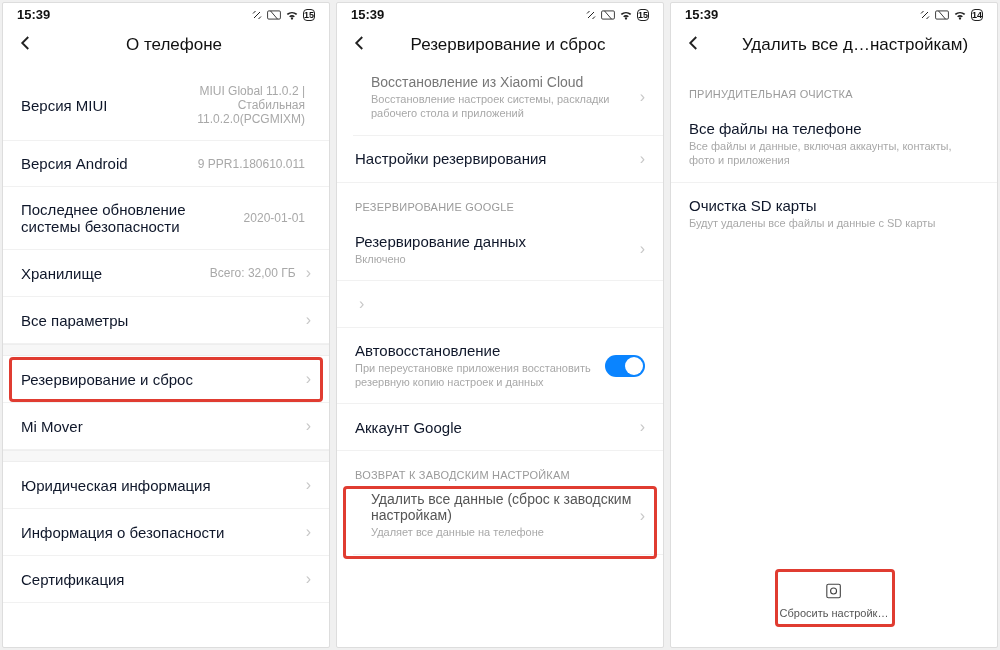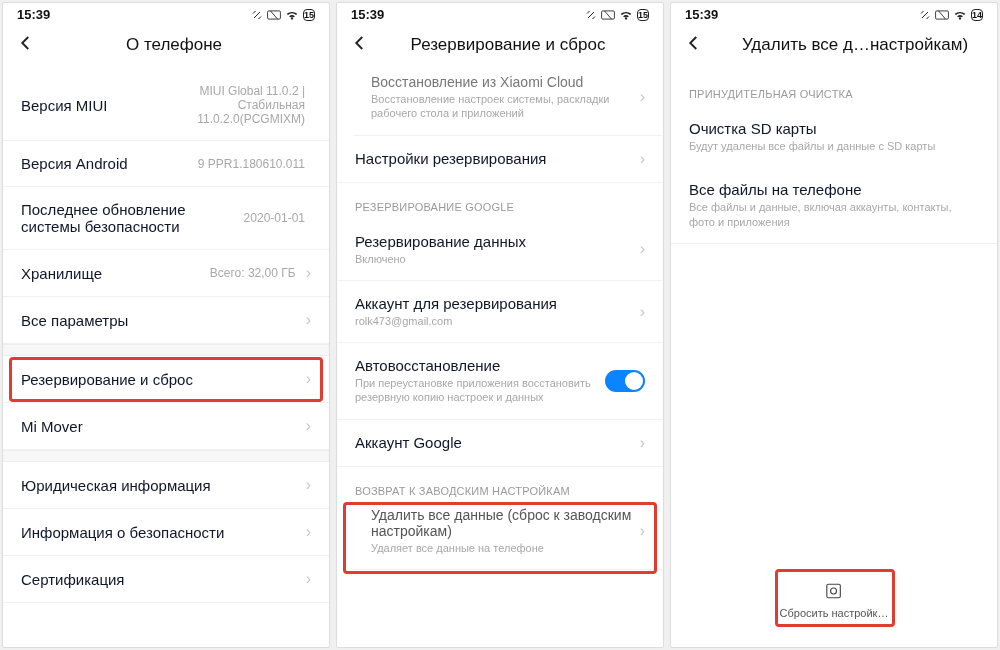--- a/index.html
+++ b/index.html
@@ -265,24 +265,20 @@
     </div>
     <div class="section-label">РЕЗЕРВИРОВАНИЕ GOOGLE</div>
     <div class="row">
       <div class="leftcol">
         <div class="label">Резервирование данных</div>
         <div class="sub">Включено</div>
       </div>
       <span class="chev">›</span>
     </div>
     <div class="row">
-      <div class="leftcol">
-        <div class="label">Аккаунт для резервирования</div>
-        <div class="sub">rolk473@gmail.com</div>
-      </div>
       <span class="chev">›</span>
     </div>
     <div class="row">
       <div class="leftcol">
         <div class="label">Автовосстановление</div>
         <div class="sub">При переустановке приложения восстановить резервную копию настроек и данных</div>
       </div>
       <div class="toggle"></div>
     </div>
     <div class="row">
@@ -329,30 +325,30 @@
     </span>
   </div>
   <div class="header">
     <span class="back"><svg width="18" height="18" viewBox="0 0 24 24" fill="none" stroke="#222" stroke-width="2.5">
           <path d="M15 4l-8 8 8 8"></path>
         </svg></span>
     <div class="title left">Удалить все д…настройкам)</div>
   </div>
   <div class="content">
     <div class="section-label">ПРИНУДИТЕЛЬНАЯ ОЧИСТКА</div>
+    <div class="row">
+      <div class="leftcol">
+        <div class="label">Все файлы на телефоне</div>
+        <div class="sub">Все файлы и данные, включая аккаунты, контакты, фото и приложения</div>
+      </div>
+    </div>
     <div class="row" style="border-bottom:none">
       <div class="leftcol">
         <div class="label">Очистка SD карты</div>
         <div class="sub">Будут удалены все файлы и данные с SD карты</div>
-      </div>
-    </div>
-    <div class="row">
-      <div class="leftcol">
-        <div class="label">Все файлы на телефоне</div>
-        <div class="sub">Все файлы и данные, включая аккаунты, контакты, фото и приложения</div>
       </div>
     </div>
   </div>
   <div class="bottom-action">
     <div class="iconbox">
       <svg width="18" height="18" viewBox="0 0 24 24" fill="none" stroke="#444" stroke-width="1.5">
           <rect x="3" y="3" width="18" height="18" rx="2"></rect>
           <circle cx="12" cy="12" r="4"></circle>
         </svg>
     </div>

